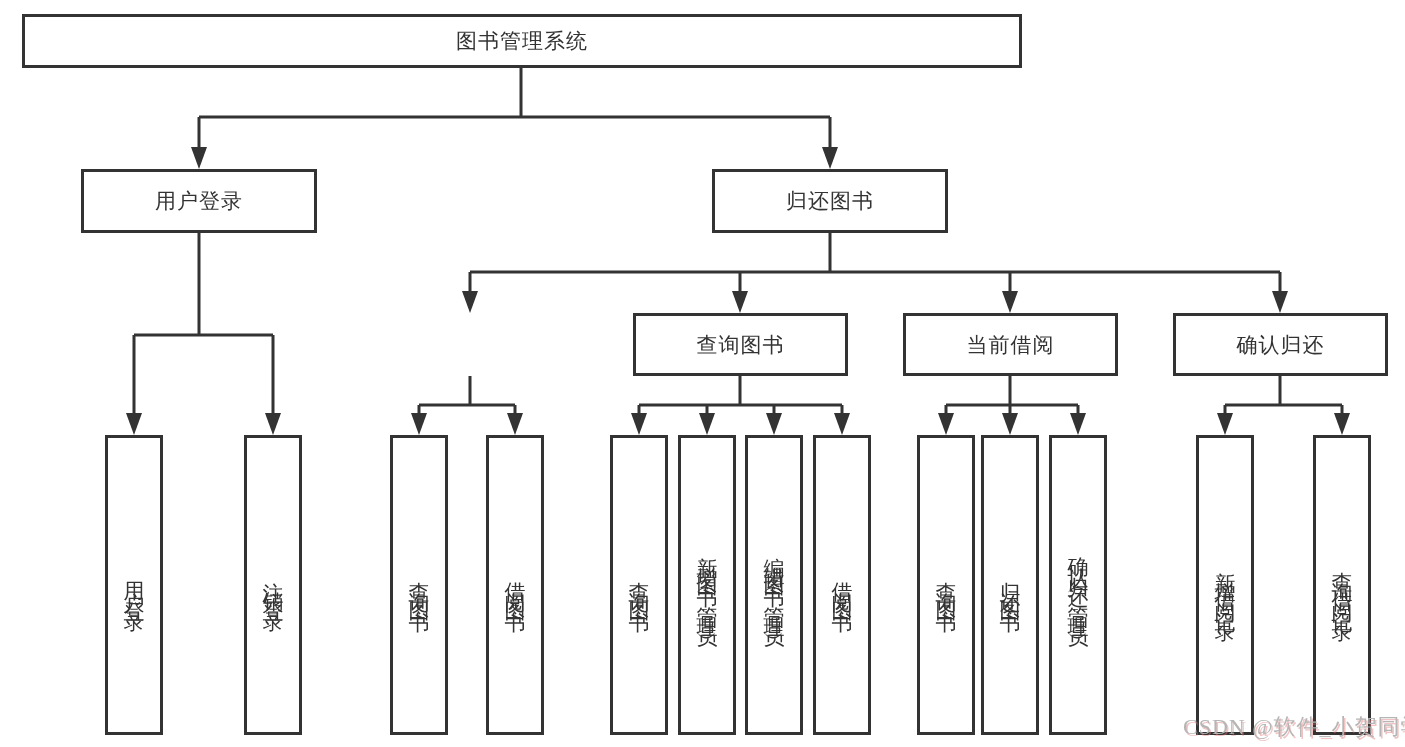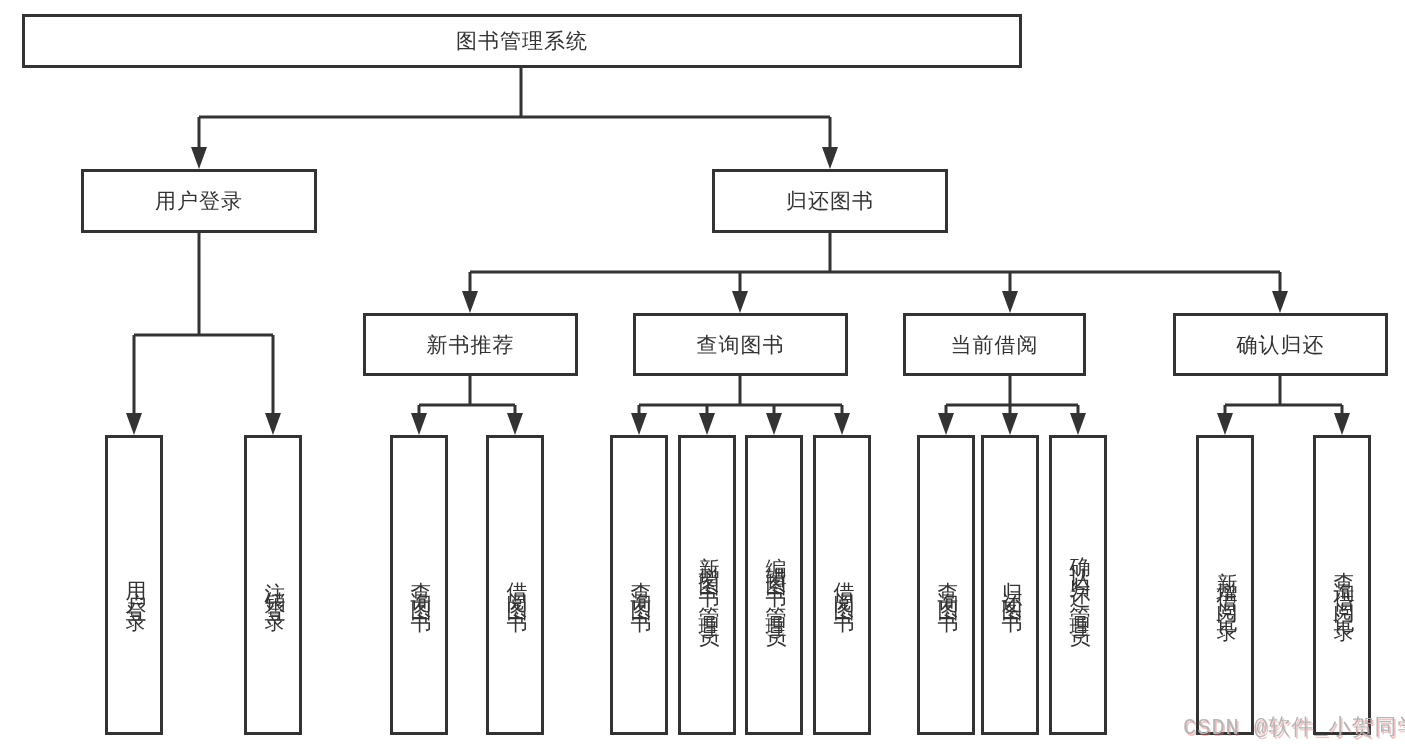--- a/index.html
+++ b/index.html
@@ -6,21 +6,21 @@
     --line-color:#333333;
     --text-color:#333333;
   }
   html,body{margin:0;padding:0;background:#ffffff;}
   .canvas{
     position:relative;
     width:1405px;
     height:747px;
     background:#ffffff;
     overflow:hidden;
-    font-family:Liberation Mono, monospace;
+    font-family:Liberation Serif, serif;
     color:var(--text-color);
     border-radius:8px;
   }
   .connectors{
     position:absolute;
     left:0;top:0;
     width:1405px;height:747px;
     pointer-events:none;
   }
   .node{
@@ -125,23 +125,22 @@
       <polygon points="1217,413 1233,413 1225,435"></polygon>
       <polygon points="1334,413 1350,413 1342,435"></polygon>
     </g>
   </svg>
 
   <div class="node hbox root">图书管理系统</div>
 
   <div class="node hbox" style="left:81px;top:169px;width:236px;height:64px;">用户登录</div>
   <div class="node hbox" style="left:712px;top:169px;width:236px;height:64px;">归还图书</div>
 
-  <div class="node hbox" style="left:363px;top:313px;width:215px;height:63px;">新书推荐</div>
   <div class="node hbox" style="left:633px;top:313px;width:215px;height:63px;">查询图书</div>
-  <div class="node hbox" style="left:903px;top:313px;width:183px;height:63px;">当前借阅</div>
+  <div class="node hbox" style="left:903px;top:313px;width:215px;height:63px;">当前借阅</div>
   <div class="node hbox" style="left:1173px;top:313px;width:215px;height:63px;">确认归还</div>
 
   <div class="node vbox" style="left:105px;">用户登录</div>
   <div class="node vbox" style="left:244px;">注销登录</div>
 
   <div class="node vbox" style="left:390px;">查询图书</div>
   <div class="node vbox" style="left:486px;">借阅图书</div>
 
   <div class="node vbox" style="left:610px;">查询图书</div>
   <div class="node vbox" style="left:678px;">新增图书（管理员）</div>

